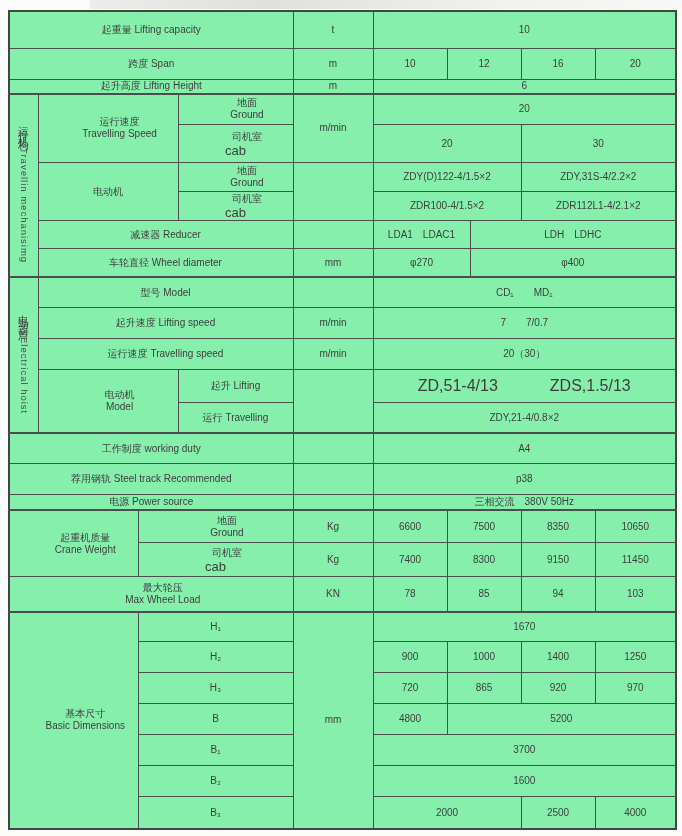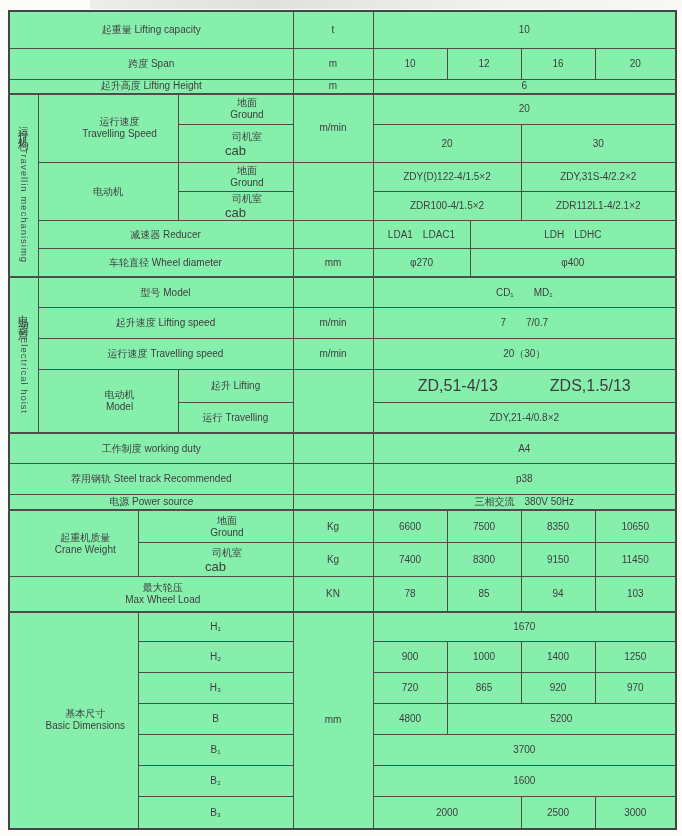--- a/index.html
+++ b/index.html
@@ -285,16 +285,16 @@
 
   <tr style="height:30px">
     <td colspan="2" class="dimname">B₂</td>
     <td colspan="5" class="val">1600</td>
   </tr>
 
   <tr style="height:31px">
     <td colspan="2" class="dimname">B₃</td>
     <td colspan="3" class="val">2000</td>
     <td class="val">2500</td>
-    <td class="val">3000</td>
+    <td class="val">4000</td>
   </tr>
 </tbody>
   </table>
 
 </body></html>

